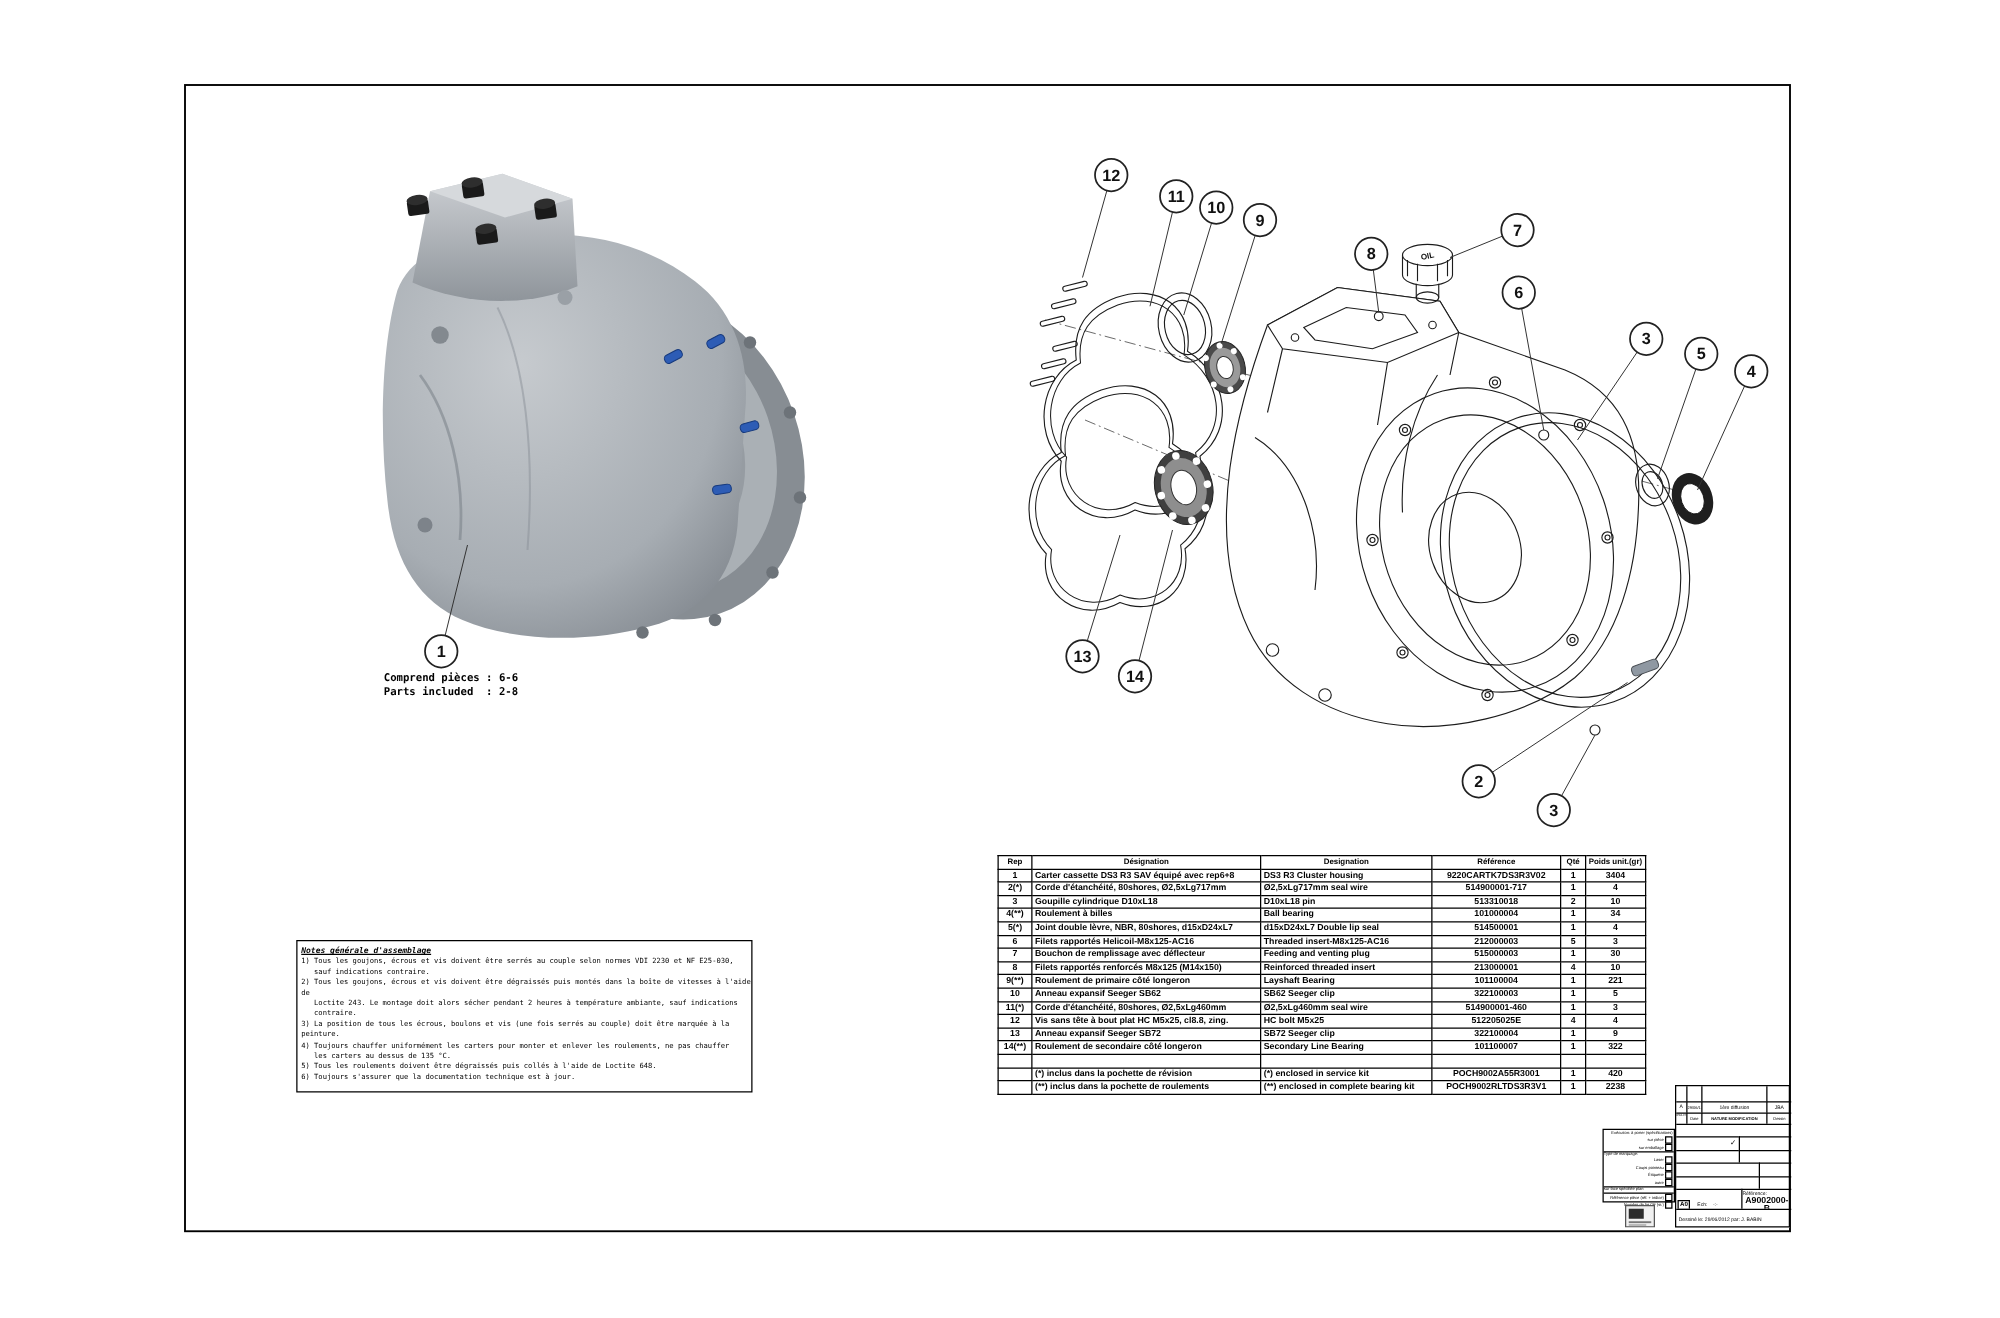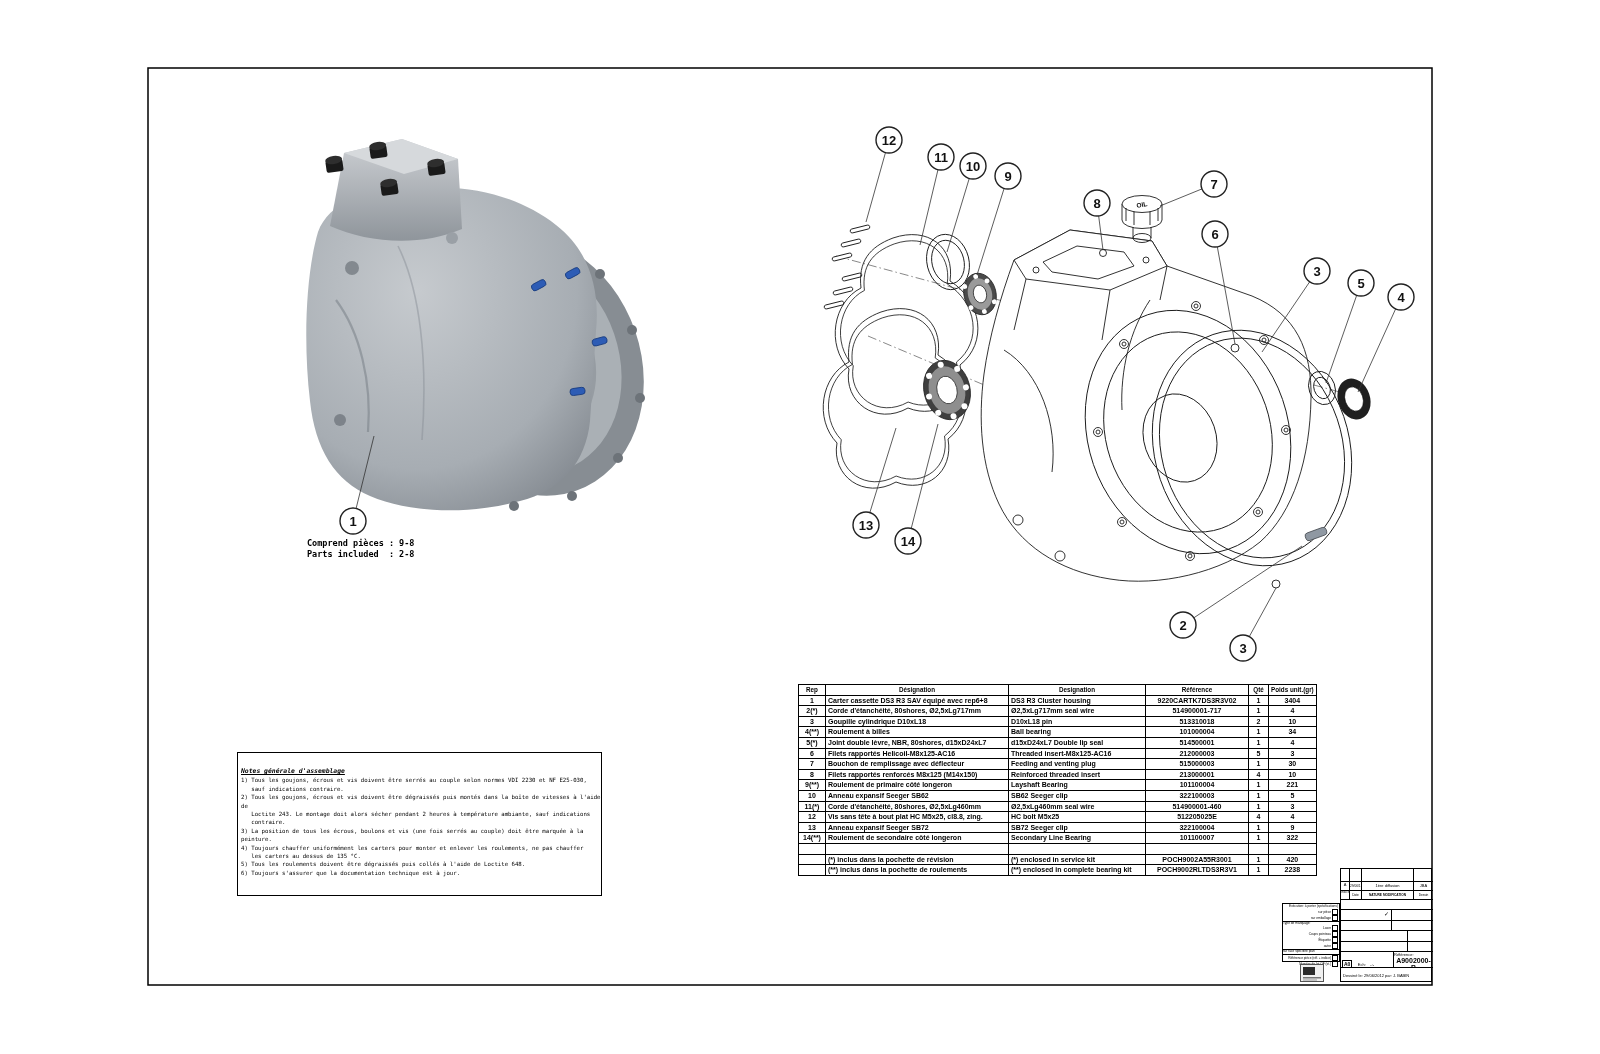--- a/index.html
+++ b/index.html
@@ -23,21 +23,21 @@
   .bom td,.bom th{border:1px solid #000;height:9.6px;padding:0 2px;white-space:nowrap;overflow:hidden;line-height:9.6px;}
   .bom th{font-size:6.3px;text-align:center;}
   .bom col.c0{width:27px}.bom col.c1{width:183px}.bom col.c2{width:137px}
   .bom col.c3{width:103px}.bom col.c4{width:20px}.bom col.c5{width:42px}
   .bom td:nth-child(1),.bom td:nth-child(4),.bom td:nth-child(5),.bom td:nth-child(6){text-align:center;}
   .bom td:nth-child(2),.bom td:nth-child(3){text-align:left;}
   .bom tr.spacer td{border-left:1px solid #000;border-right:1px solid #000;}
 
   
   .notes{position:absolute;left:237px;top:752px;width:357px;height:114px;border:1px solid #000;
-         padding:14px 3px;font:5.7px "DejaVu Sans Mono",monospace;line-height:8.4px;}
+         padding:3px 3px;font:5.7px "DejaVu Sans Mono",monospace;line-height:8.4px;}
   .notes .ttl{font-weight:bold;font-style:italic;text-decoration:underline;font-size:6.4px;margin-bottom:1px;}
   .notes .body{white-space:pre;}
 
   
   .tb{position:absolute;border:1px solid #000;box-sizing:border-box;background:#fff;}
   .tb .cell{position:absolute;border-left:1px solid #000;border-top:1px solid #000;box-sizing:border-box;overflow:hidden;}
   .t3{font-size:3.2px;line-height:3.6px;}
   .t4{font-size:4px;line-height:5px;}
   .chk{display:inline-block;width:4px;height:4px;border:.5px solid #000;vertical-align:middle;margin-left:1px;}
   .annexrow{white-space:nowrap;text-align:right;padding-right:1px;}
@@ -280,21 +280,21 @@
         <text x="908" y="545.5" text-anchor="middle" class="bubt">14</text>
         <line x1="1302" y1="546" x2="1183" y2="625" class="leader"></line>
         <circle cx="1183" cy="625" r="13" class="bub"></circle>
         <text x="1183" y="629.5" text-anchor="middle" class="bubt">2</text>
         <line x1="1276" y1="588" x2="1243" y2="648" class="leader"></line>
         <circle cx="1243" cy="648" r="13" class="bub"></circle>
         <text x="1243" y="652.5" text-anchor="middle" class="bubt">3</text>
       </g>
   </svg>
 
-  <div class="caption"><span>Comprend pièces : 9-8</span>
+  <div class="caption"><span>Comprend pièces : 6-6</span>
 <span>Parts included  : 2-8</span></div>
 
   <table class="bom">
     <colgroup>
         <col class="c0">
         <col class="c1">
         <col class="c2">
         <col class="c3">
         <col class="c4">
         <col class="c5">

